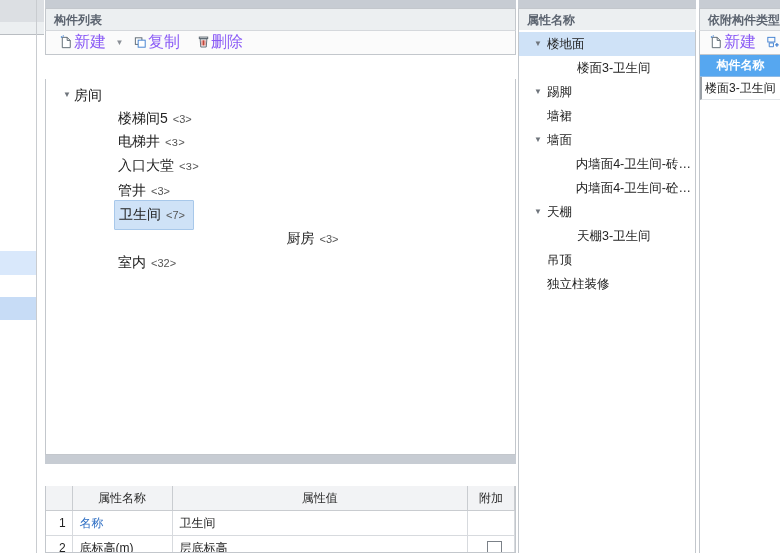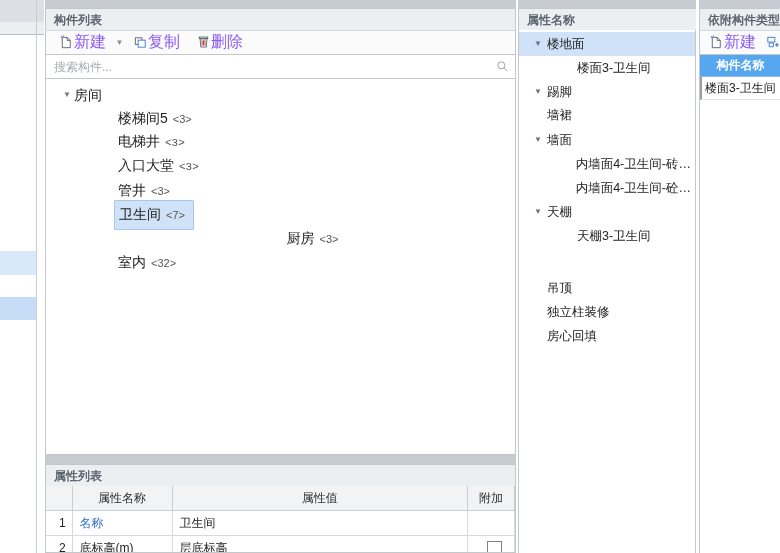--- a/index.html
+++ b/index.html
@@ -193,29 +193,20 @@
             <path d="M4.4 4.2h7.2l-.7 8.6h-5.8z" fill="#fff" stroke="#5b6670" stroke-width="1"></path>
             <line x1="6.5" y1="5.6" x2="6.5" y2="11.2" stroke="#c0392b" stroke-width="1"></line>
             <line x1="8" y1="5.6" x2="8" y2="11.2" stroke="#c0392b" stroke-width="1"></line>
             <line x1="9.5" y1="5.6" x2="9.5" y2="11.2" stroke="#c0392b" stroke-width="1"></line>
           </svg>
         </span>
         <span>删除</span>
       </div>
     </div>
 
-    <div id="cl-search">
-      <input type="text" placeholder="搜索构件..." style="">
-      <span class="search-ico">
-        <svg viewBox="0 0 16 16" width="13" height="13">
-          <circle cx="6.6" cy="6.6" r="4.3" fill="none" stroke="#9aa0a7" stroke-width="1.2"></circle>
-          <line x1="9.8" y1="9.8" x2="13.6" y2="13.6" stroke="#9aa0a7" stroke-width="1.2"></line>
-        </svg>
-      </span>
-    </div>
 
     <div id="cl-tree">
         <div class="trow" style="padding-left: 14px;">
           <span class="twist">▼</span>
           <span class="tsel">
             <span class="tlabel">房间</span>
           </span>
         </div>
         <div class="trow" style="padding-left: 58px;">
           <span class="twist empty"></span>
@@ -264,21 +255,20 @@
           <span class="tsel">
             <span class="tlabel">室内</span>
             <span class="tcount">&lt;32&gt;</span>
           </span>
         </div>
       </div>
   </div>
 
   <div id="property-list">
     <div id="pl-cap"></div>
-    <div id="pl-title" class="panel-title">属性列表</div>
     <div id="pl-table">
       <table class="props">
         <colgroup>
             <col style="width:26px">
             <col style="width:100px">
             <col>
             <col style="width:47px">
           </colgroup>
         <thead>
             <tr id="prop-head">
@@ -315,21 +305,21 @@
           <span class="ct-label">楼地面</span>
         </div>
         <div class="ct-row" style="padding-left: 40px;">
           <span class="ct-twist empty"></span>
           <span class="ct-label">楼面3-卫生间</span>
         </div>
         <div class="ct-row" style="padding-left: 10px;">
           <span class="ct-twist">▼</span>
           <span class="ct-label">踢脚</span>
         </div>
-        <div class="ct-row" style="padding-left: 10px; font-family: Liberation Mono, monospace;">
+        <div class="ct-row" style="padding-left: 10px;">
           <span class="ct-twist empty"></span>
           <span class="ct-label">墙裙</span>
         </div>
         <div class="ct-row" style="padding-left: 10px;">
           <span class="ct-twist">▼</span>
           <span class="ct-label">墙面</span>
         </div>
         <div class="ct-row" style="padding-left: 40px;">
           <span class="ct-twist empty"></span>
           <span class="ct-label">内墙面4-卫生间-砖墙 ...</span>
@@ -339,31 +329,27 @@
           <span class="ct-label">内墙面4-卫生间-砼墙 ...</span>
         </div>
         <div class="ct-row" style="padding-left: 10px;">
           <span class="ct-twist">▼</span>
           <span class="ct-label">天棚</span>
         </div>
         <div class="ct-row" style="padding-left: 40px; text-align: right;">
           <span class="ct-twist empty"></span>
           <span class="ct-label">天棚3-卫生间</span>
         </div>
-        <div class="ct-row" style="padding-left: 10px; margin-top: 28px;">
+        <div class="ct-row" style="padding-left: 10px;">
           <span class="ct-twist empty"></span>
           <span class="ct-label">吊顶</span>
         </div>
         <div class="ct-row" style="padding-left: 10px; text-align: center;">
           <span class="ct-twist empty"></span>
           <span class="ct-label">独立柱装修</span>
-        </div>
-        <div class="ct-row" style="padding-left: 10px;">
-          <span class="ct-twist empty"></span>
-          <span class="ct-label">房心回填</span>
         </div>
       </div>
   </div>
 
   <div id="attached-types">
     <div id="at-cap"></div>
     <div id="at-title" class="panel-title">依附构件类型</div>
     <div id="at-toolbar">
       <div class="tb-btn" style="padding:0 3px;">
         <span class="ico">

